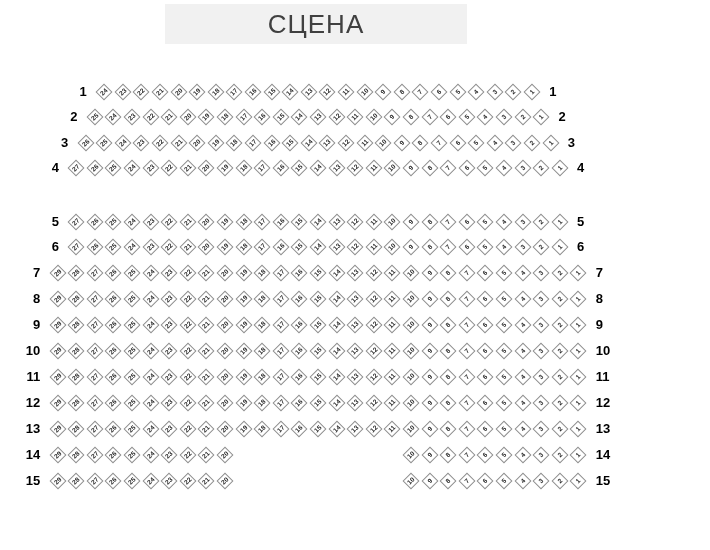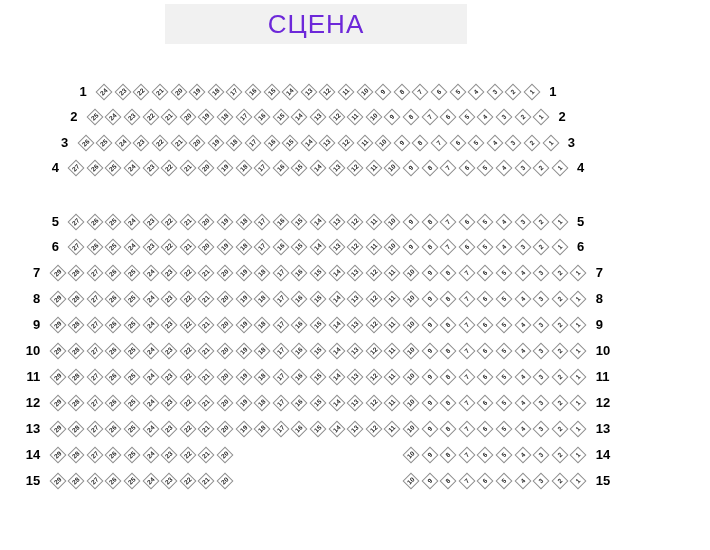--- a/index.html
+++ b/index.html
@@ -25,21 +25,21 @@
     width: 302px;
     height: 40px;
     background: #f1f1f1;
     display: flex;
     align-items: center;
     justify-content: center;
   }
   .stage-label {
     font-size: 26px;
     letter-spacing: 1px;
-    color: #6d28d9;
+    color: #404040;
   }
   .row-label {
     position: absolute;
     height: 16px;
     line-height: 16px;
     font-size: 13px;
     font-weight: bold;
     color: #000000;
   }
   .seat {

